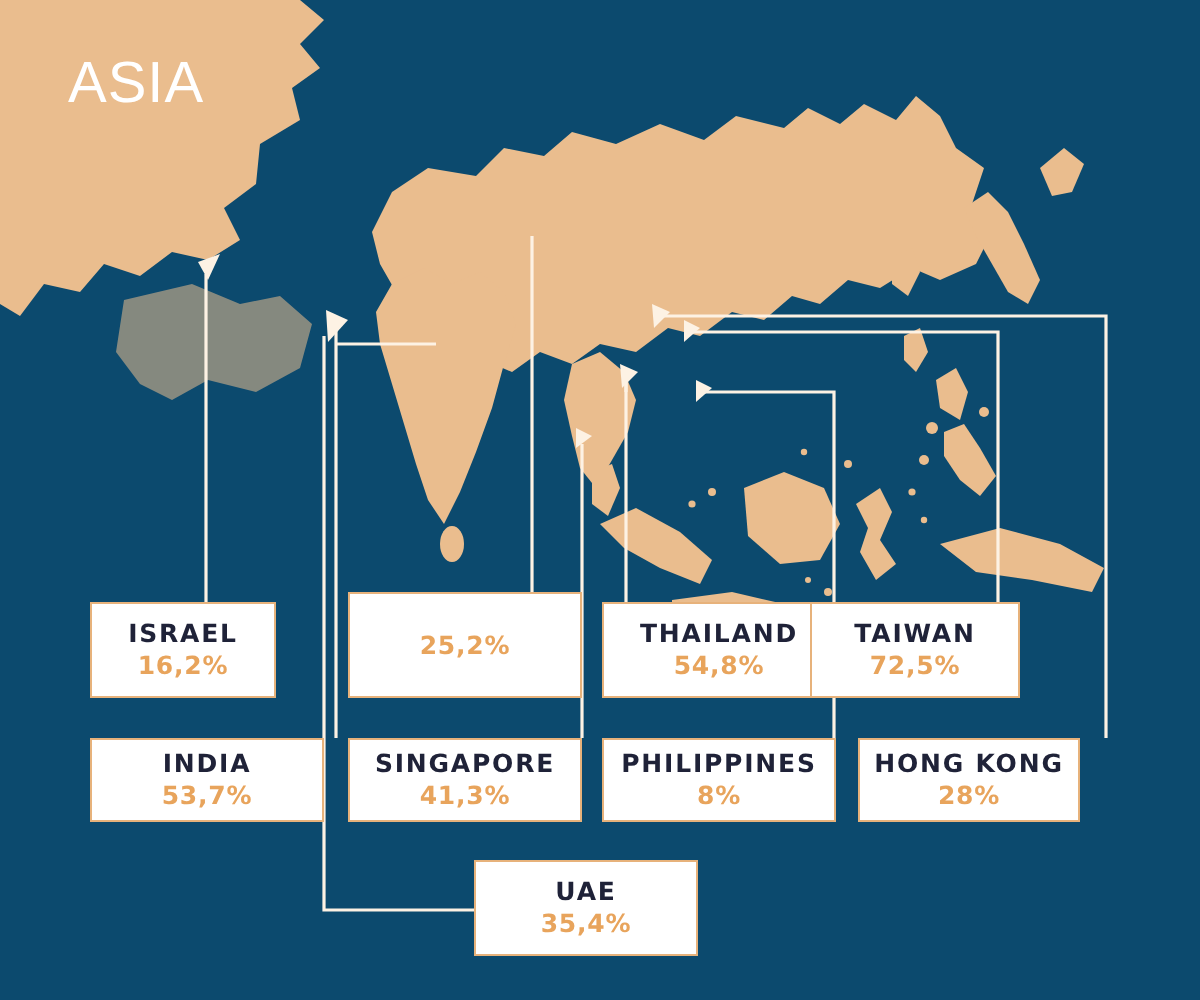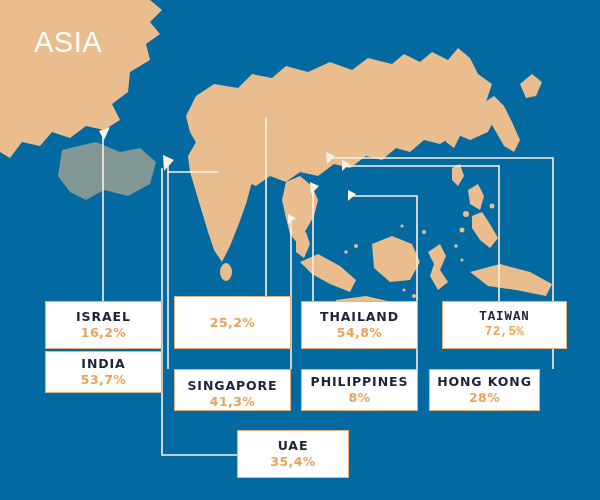--- a/index.html
+++ b/index.html
@@ -5,21 +5,21 @@
   html, body {
     margin: 0;
     padding: 0;
     background: #ffffff;
   }
   #infographic {
     position: relative;
     width: 600px;
     height: 500px;
     overflow: hidden;
-    background: #0369a1;
+    background: #0c4a6e;
     font-family: "DejaVu Sans", sans-serif;
   }
   #map-layer {
     position: absolute;
     left: 0; top: 0;
     width: 600px; height: 500px;
     pointer-events: none;
   }
   #connector-layer {
     position: absolute;
@@ -167,40 +167,40 @@
       <path d="M310,182 L319,186 L311,194 Z"></path>
       <path d="M348,190 L356,194 L348,201 Z"></path>
       <path d="M326,152 L335,156 L327,164 Z"></path>
       <path d="M342,160 L350,164 L342,171 Z"></path>
     </g>
   </svg>
 
   <div id="region-title">ASIA</div>
 
   <div id="boxes-root">
-      <div class="label-box" style="left: 45px; top: 301px; width: 117px; height: 48px;">
+      <div class="label-box" style="left: 45px; top: 301px; width: 93px; height: 48px;">
         <div class="box-name">ISRAEL</div>
         <div class="box-value">16,2%</div>
       </div>
       <div class="label-box" style="left: 174px; top: 296px; width: 117px; height: 53px;">
         <div class="box-value">25,2%</div>
       </div>
       <div class="label-box" style="left: 301px; top: 301px; width: 117px; height: 48px;">
         <div class="box-name">THAILAND</div>
         <div class="box-value">54,8%</div>
       </div>
-      <div class="label-box" style="left: 442px; top: 301px; width: 125px; height: 48px; font-family: Liberation Mono, monospace;">
+      <div class="label-box" style="left: 405px; top: 301px; width: 105px; height: 48px;">
         <div class="box-name">TAIWAN</div>
         <div class="box-value">72,5%</div>
       </div>
-      <div class="label-box" style="left: 45px; top: 351px; width: 117px; height: 42px;">
+      <div class="label-box" style="left: 45px; top: 369px; width: 117px; height: 42px;">
         <div class="box-name">INDIA</div>
         <div class="box-value">53,7%</div>
       </div>
-      <div class="label-box" style="left: 174px; top: 369px; width: 117px; height: 42px; justify-content: flex-end;">
+      <div class="label-box" style="left: 174px; top: 369px; width: 117px; height: 42px;">
         <div class="box-name">SINGAPORE</div>
         <div class="box-value">41,3%</div>
       </div>
       <div class="label-box" style="left: 301px; top: 369px; width: 117px; height: 42px; text-align: right;">
         <div class="box-name">PHILIPPINES</div>
         <div class="box-value">8%</div>
       </div>
       <div class="label-box" style="left: 429px; top: 369px; width: 111px; height: 42px;">
         <div class="box-name">HONG KONG</div>
         <div class="box-value">28%</div>

